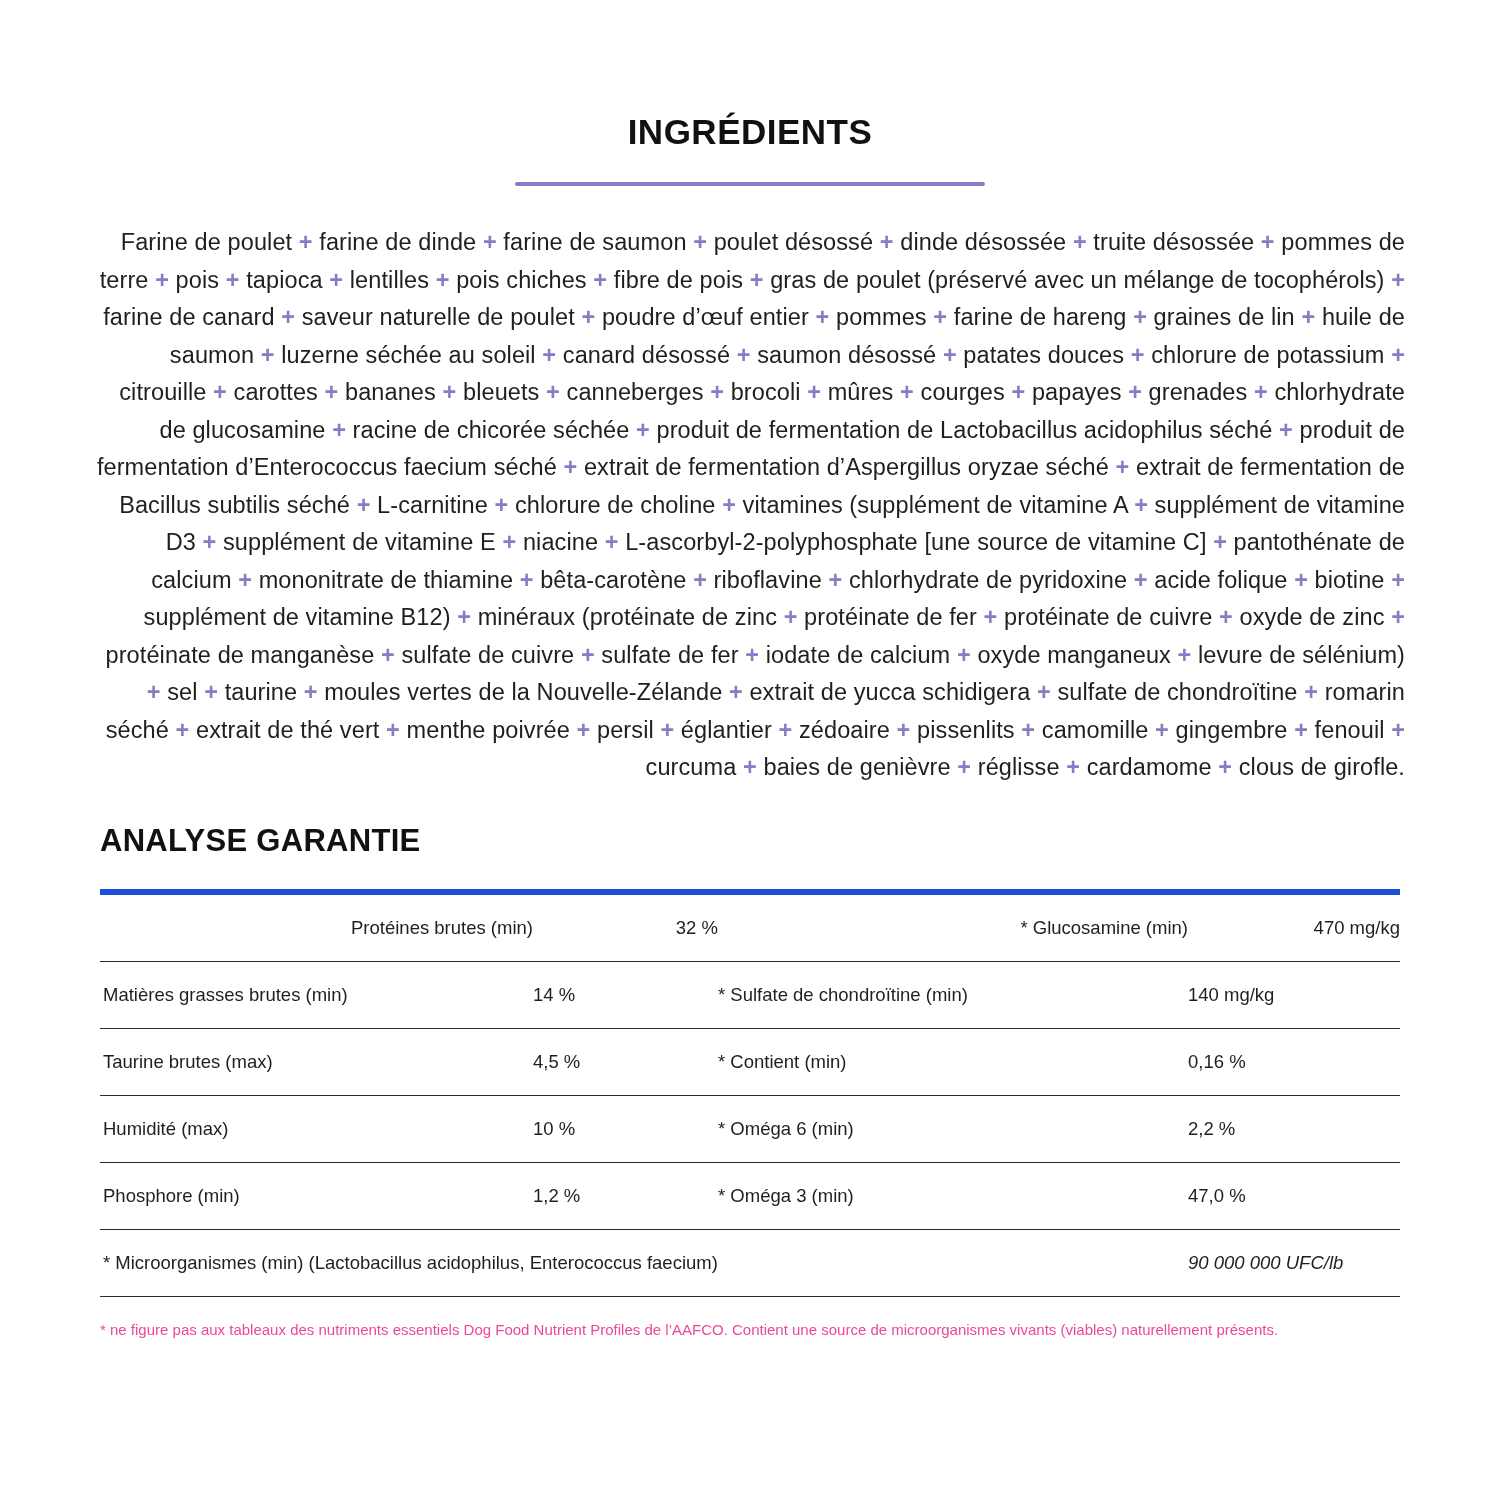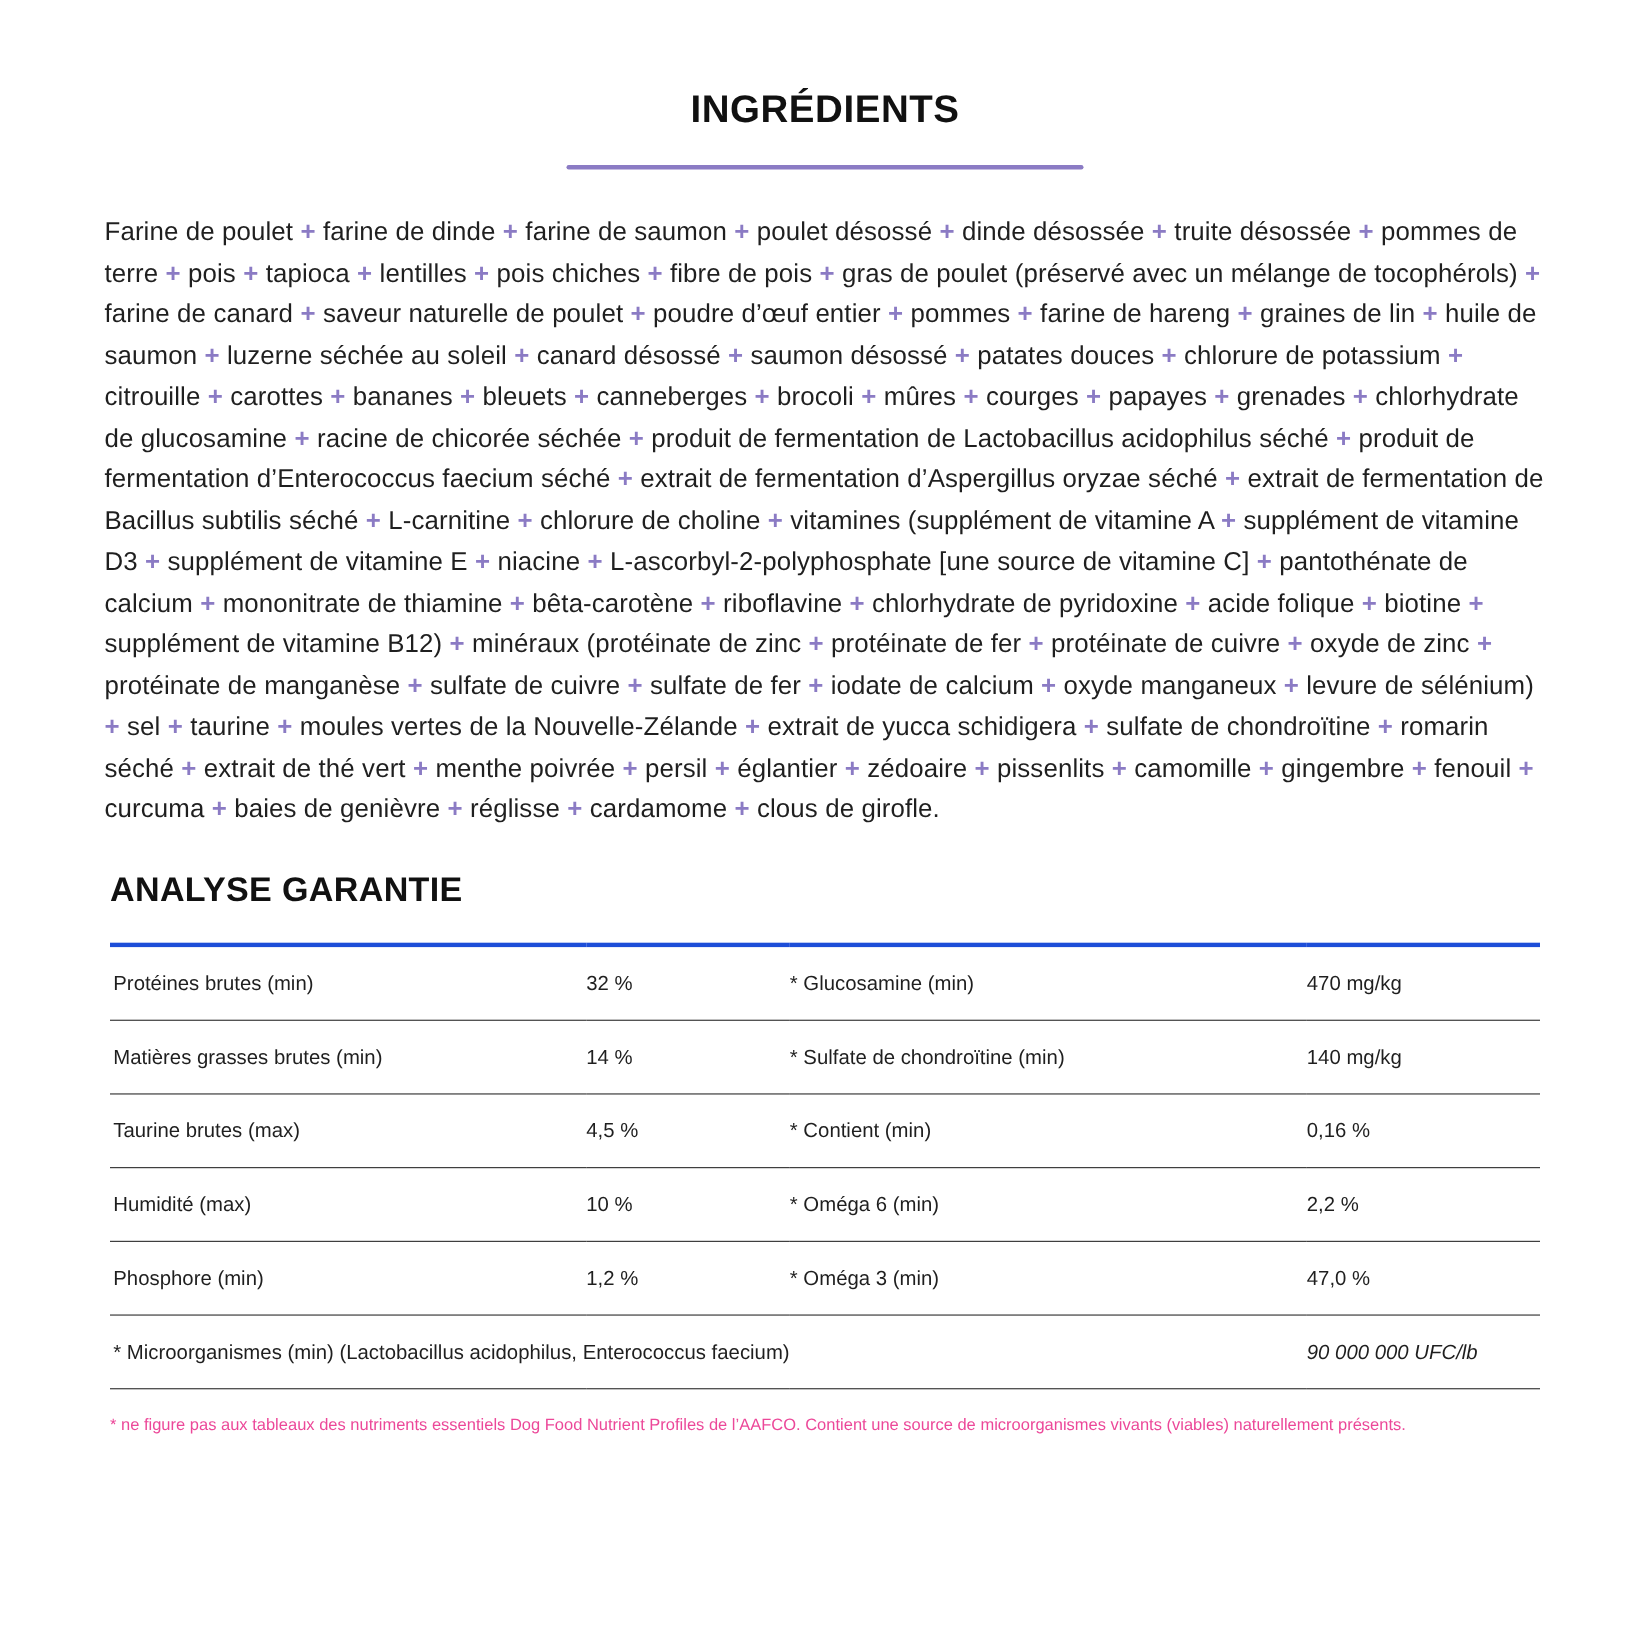--- a/index.html
+++ b/index.html
@@ -23,33 +23,33 @@
   }
 
   
   .ingredients-title {
     text-align: center;
     font-size: 35px;
     font-weight: bold;
     letter-spacing: 0.5px;
     color: #111111;
     margin: 0;
-    padding-top: 80px;
+    padding-top: 112px;
   }
   .title-rule {
     width: 470px;
     height: 4px;
     background: #8b7bc4;
     margin: 30px auto 0 auto;
     border-radius: 2px;
   }
   .ingredients-body {
     margin: 38px auto 0 auto;
     width: 1310px;
-    text-align: left;
+    text-align: right;
     font-size: 23.5px;
     line-height: 37.5px;
     color: #1f1f1f;
     letter-spacing: 0.1px;
   }
   .plus {
     color: #8b7bc4;
     font-weight: bold;
   }
 
@@ -67,21 +67,22 @@
     border-collapse: collapse;
     font-size: 18.5px;
     color: #1f1f1f;
   }
   table.ga td {
     padding: 22px 0 22px 0;
     border-bottom: 1px solid #2b2b2b;
     vertical-align: middle;
   }
   table.ga tr:first-child td {
-    border-top: 4px solid #1d4ed8;
+    border-top: 6px solid #1d4ed8;
+    text-align: right;
   }
   .c1 { width: 430px; padding-left: 3px !important; }
   .c2 { width: 185px; }
   .c3 { width: 470px; }
   .c4 { width: 212px; }
   .micro-label { }
   .micro-value { text-align: left; font-style: italic; }
 
   .footnote {
     margin: 22px 0 0 100px;

